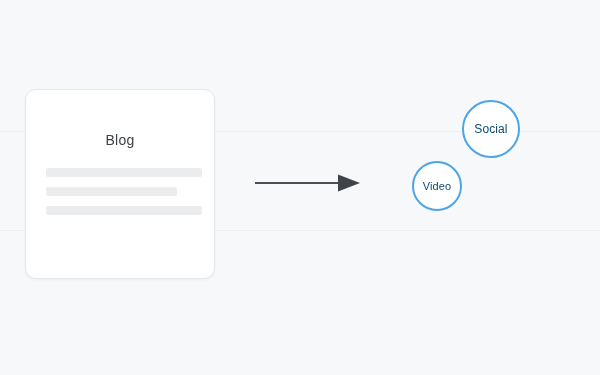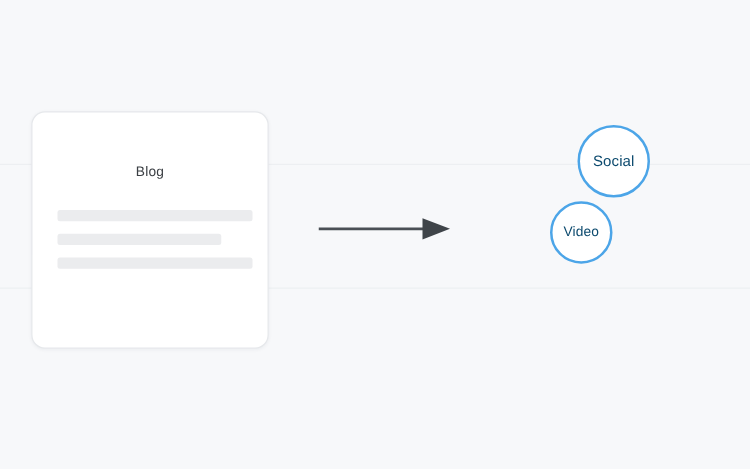--- a/index.html
+++ b/index.html
@@ -43,21 +43,21 @@
     border-radius: 11px;
     box-shadow: 0 1px 3px rgba(20, 30, 50, 0.05);
     box-sizing: border-box;
   }
   #blog-title {
     position: absolute;
     left: 0;
     top: 42px;
     width: 100%;
     text-align: center;
-    font-size: 11px;
+    font-size: 14px;
     color: #3c4045;
     letter-spacing: 0.2px;
   }
   .text-bar {
     position: absolute;
     left: 20px;
     height: 9px;
     border-radius: 2px;
     background: #ebecee;
   }
@@ -82,21 +82,21 @@
     border: 2px solid #4ca5e8;
     box-sizing: border-box;
     display: flex;
     align-items: center;
     justify-content: center;
     color: #0c4a6e;
     font-size: 11px;
     letter-spacing: 0.1px;
   }
   #circle-social { left: 462px; top: 100px; width: 58px; height: 58px; font-size: 12px; }
-  #circle-video  { left: 440px; top: 161px; width: 50px; height: 50px; }
+  #circle-video  { left: 412px; top: 161px; width: 50px; height: 50px; }
   #circle-email  { left: 513px; top: 162px; width: 50px; height: 50px; }
 </style>
 </head>
 <body>
 
 <div id="canvas">
 
   <div class="guide-line top"></div>
   <div class="guide-line bottom"></div>
 

